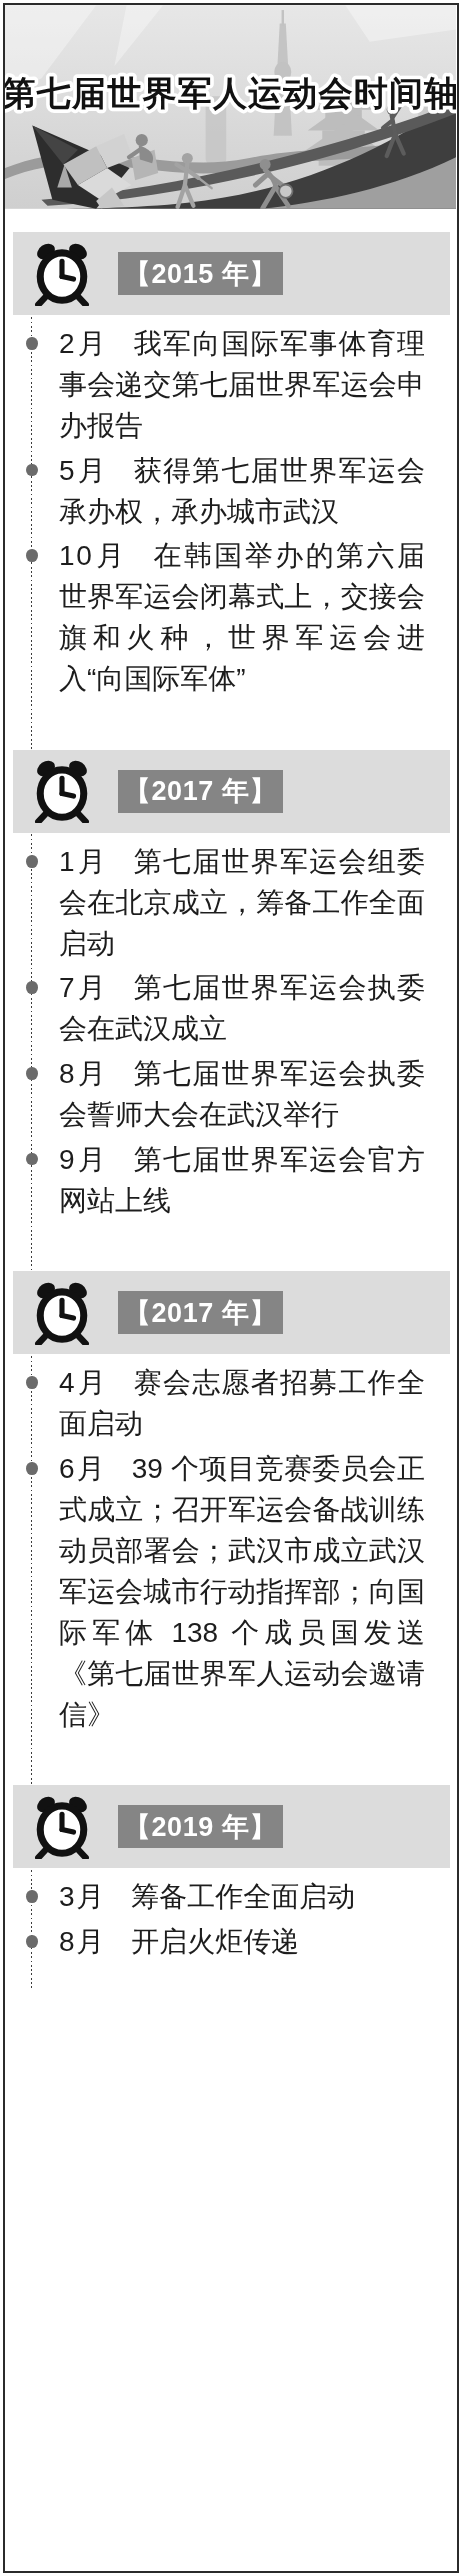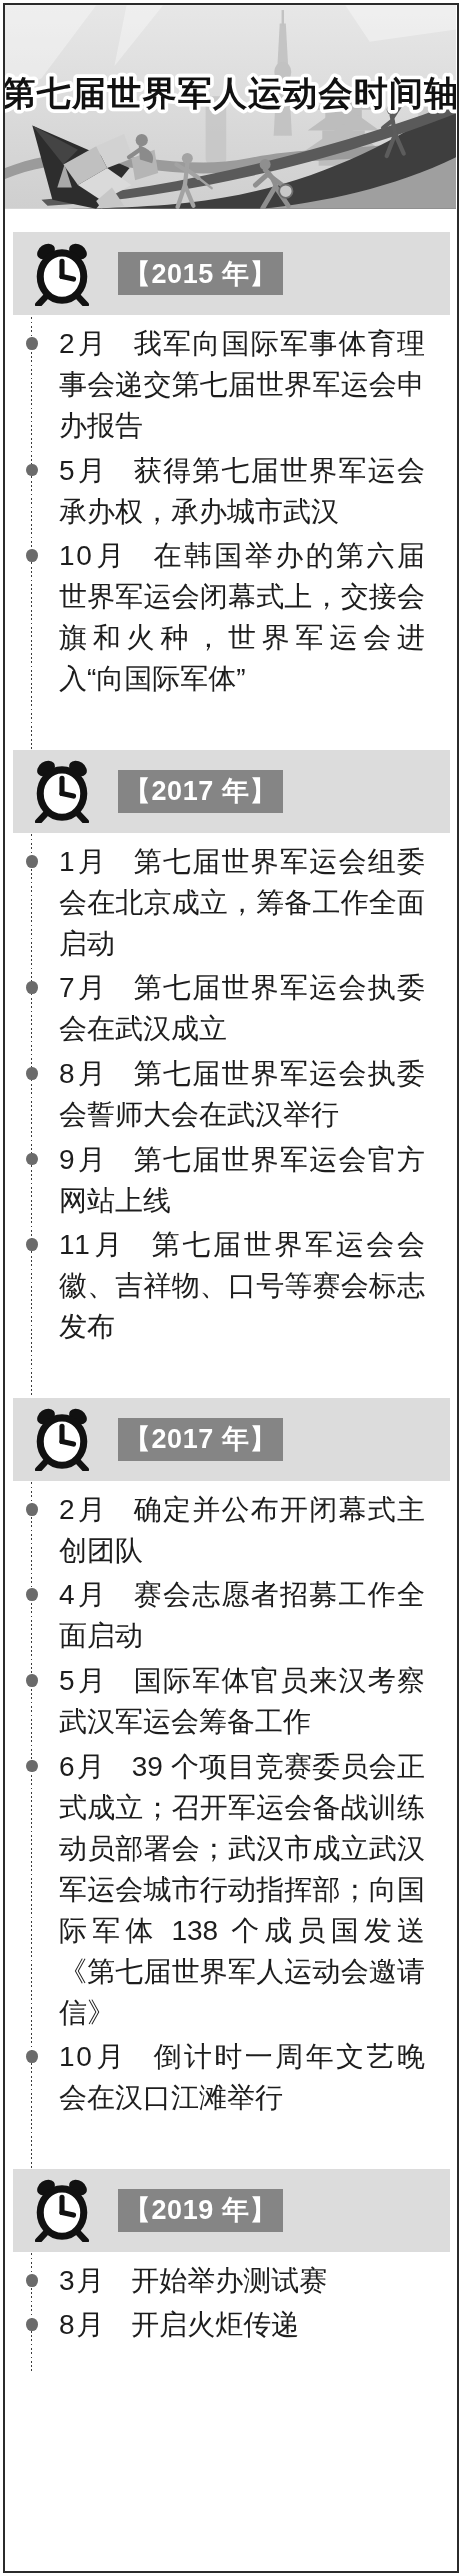--- a/index.html
+++ b/index.html
@@ -256,24 +256,20 @@
   <div class="item">
     <span class="dot"></span>
     <p class="itext"><span class="month">8月</span><span class="text">第七届世界军运会执委会誓师大会在武汉举行</span></p>
   </div>
 
   <div class="item">
     <span class="dot"></span>
     <p class="itext"><span class="month">9月</span><span class="text">第七届世界军运会官方网站上线</span></p>
   </div>
 
-  <div class="item">
-    <span class="dot"></span>
-    <p class="itext"><span class="month">11月</span><span class="text">第七届世界军运会会徽、吉祥物、口号等赛会标志发布</span></p>
-  </div>
 </div>
   </section>
 
   <section class="section">
     <div class="band">
       <span class="clock">
         <svg viewBox="0 0 100 100" aria-hidden="true">
           <ellipse cx="25" cy="15" rx="15" ry="11" transform="rotate(-35 25 15)" fill="#111"></ellipse>
           <ellipse cx="75" cy="15" rx="15" ry="11" transform="rotate(35 75 15)" fill="#111"></ellipse>
           <path d="M24,86 L13,98" stroke="#111" stroke-width="10" stroke-linecap="round"></path>
@@ -281,45 +277,33 @@
           <ellipse cx="50" cy="54" rx="34" ry="37" fill="#ffffff" stroke="#111" stroke-width="11"></ellipse>
           <path d="M50,54 L50,30" stroke="#111" stroke-width="8" stroke-linecap="round"></path>
           <path d="M50,54 L68,58" stroke="#111" stroke-width="8" stroke-linecap="round"></path>
         </svg>
       </span>
       <div class="yearbox">
         <span class="year-label">【2017 年】</span>
       </div>
     </div>
     <div class="items">
-  <div class="item">
-    <span class="dot"></span>
-    <p class="itext"><span class="month">2月</span><span class="text">确定并公布开闭幕式主创团队</span></p>
-  </div>
 
   <div class="item">
     <span class="dot"></span>
     <p class="itext"><span class="month">4月</span><span class="text">赛会志愿者招募工作全面启动</span></p>
   </div>
 
-  <div class="item">
-    <span class="dot"></span>
-    <p class="itext"><span class="month">5月</span><span class="text">国际军体官员来汉考察武汉军运会筹备工作</span></p>
-  </div>
 
   <div class="item">
     <span class="dot"></span>
     <p class="itext"><span class="month">6月</span><span class="text">39 个项目竞赛委员会正式成立；召开军运会备战训练动员部署会；武汉市成立武汉军运会城市行动指挥部；向国际军体 138 个成员国发送《第七届世界军人运动会邀请信》</span></p>
   </div>
 
 
-  <div class="item">
-    <span class="dot"></span>
-    <p class="itext"><span class="month">10月</span><span class="text">倒计时一周年文艺晚会在汉口江滩举行</span></p>
-  </div>
 
 </div>
   </section>
 
   <section class="section">
     <div class="band">
       <span class="clock">
         <svg viewBox="0 0 100 100" aria-hidden="true">
           <ellipse cx="25" cy="15" rx="15" ry="11" transform="rotate(-35 25 15)" fill="#111"></ellipse>
           <ellipse cx="75" cy="15" rx="15" ry="11" transform="rotate(35 75 15)" fill="#111"></ellipse>
@@ -330,21 +314,21 @@
           <path d="M50,54 L68,58" stroke="#111" stroke-width="8" stroke-linecap="round"></path>
         </svg>
       </span>
       <div class="yearbox">
         <span class="year-label">【2019 年】</span>
       </div>
     </div>
     <div class="items">
   <div class="item">
     <span class="dot"></span>
-    <p class="itext"><span class="month">3月</span><span class="text">开始举办测试赛</span></p>
+    <p class="itext"><span class="month">3月</span><span class="text">筹备工作全面启动</span></p>
   </div>
 
   <div class="item">
     <span class="dot"></span>
     <p class="itext"><span class="month">8月</span><span class="text">开启火炬传递</span></p>
   </div>
 
 </div>
   </section>
 </div>

